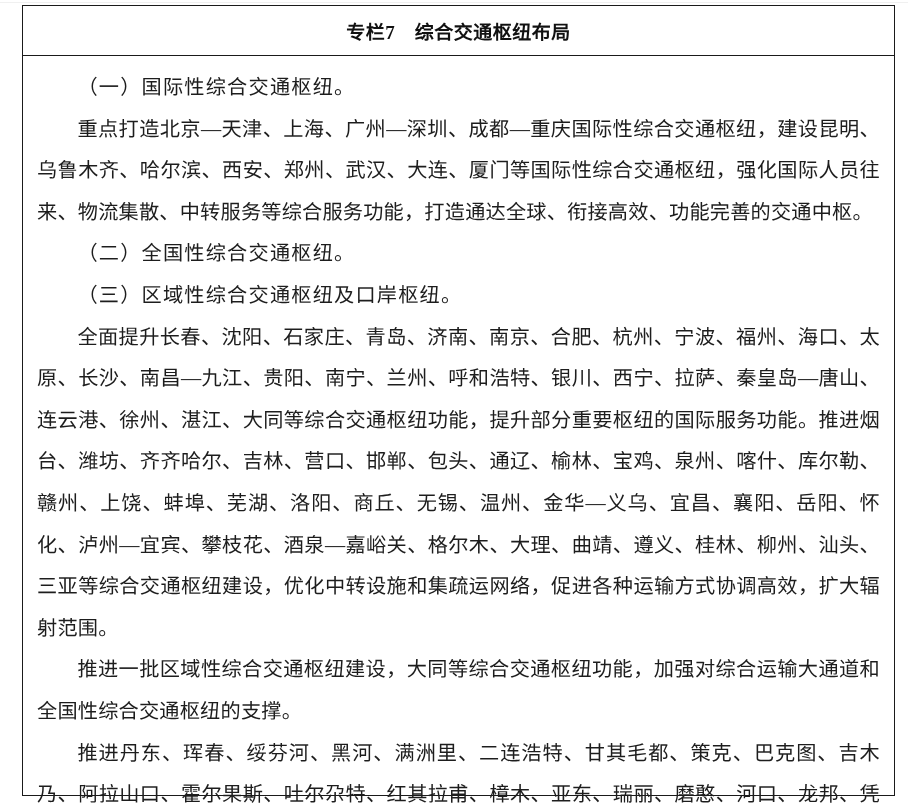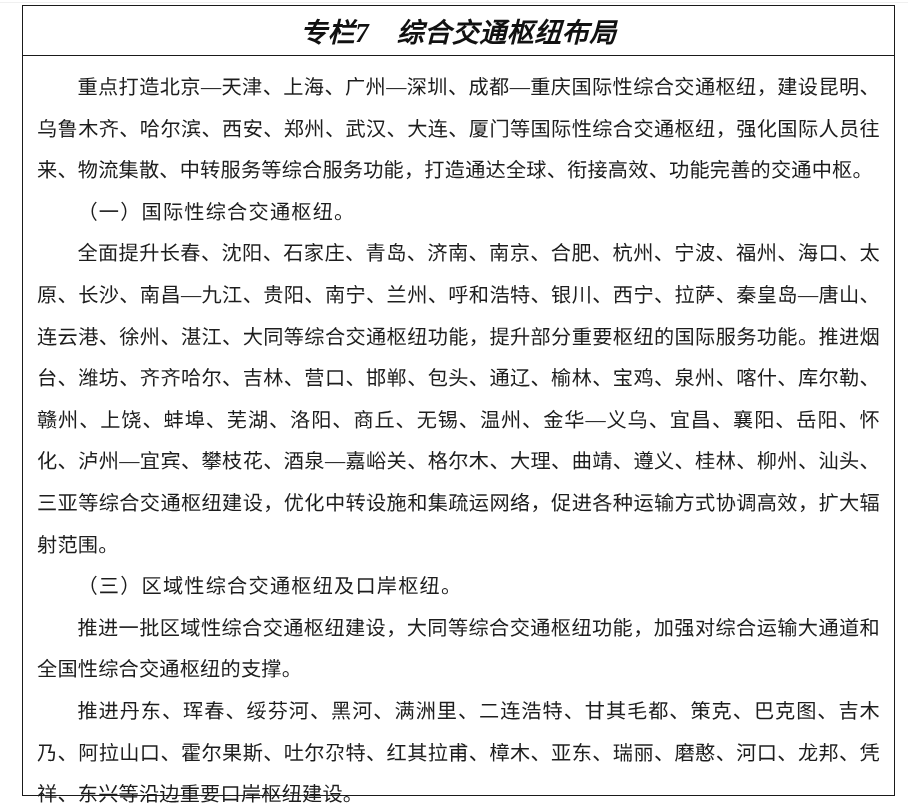--- a/index.html
+++ b/index.html
@@ -50,25 +50,24 @@
     border-bottom: 1.4px solid #1a1a1a;
     display: flex;
     align-items: center;
     justify-content: center;
     box-sizing: border-box;
   }
 
   .box-title {
     font-family: "Liberation Serif", "DejaVu Serif", serif;
     font-weight: bold;
-    font-size: 27px;
+    font-size: 19px;
     letter-spacing: 0.5px;
     color: #111111;
     white-space: pre;
-    font-style: italic;
   }
 
   .box-body {
     padding: 11px 14px 8px 14px;
     box-sizing: border-box;
   }
 
   .para {
     font-family: "Liberation Serif", "DejaVu Serif", serif;
     font-size: 20.2px;
@@ -98,28 +97,29 @@
   <div class="scan-edge-top"></div>
 
   <div class="box">
 
     <div class="box-header">
       <div class="box-title">专栏7　综合交通枢纽布局</div>
     </div>
 
     <div class="box-body">
 
+      <p class="para heading-para">（一）国际性综合交通枢纽。</p>
+
       <p class="para">重点打造北京—天津、上海、广州—深圳、成都—重庆国际性综合交通枢纽，建设昆明、乌鲁木齐、哈尔滨、西安、郑州、武汉、大连、厦门等国际性综合交通枢纽，强化国际人员往来、物流集散、中转服务等综合服务功能，打造通达全球、衔接高效、功能完善的交通中枢。</p>
 
-      <p class="para heading-para">（一）国际性综合交通枢纽。</p>
+      <p class="para heading-para">（二）全国性综合交通枢纽。</p>
 
+      <p class="para heading-para">（三）区域性综合交通枢纽及口岸枢纽。</p>
 
       <p class="para">全面提升长春、沈阳、石家庄、青岛、济南、南京、合肥、杭州、宁波、福州、海口、太原、长沙、南昌—九江、贵阳、南宁、兰州、呼和浩特、银川、西宁、拉萨、秦皇岛—唐山、连云港、徐州、湛江、大同等综合交通枢纽功能，提升部分重要枢纽的国际服务功能。推进烟台、潍坊、齐齐哈尔、吉林、营口、邯郸、包头、通辽、榆林、宝鸡、泉州、喀什、库尔勒、赣州、上饶、蚌埠、芜湖、洛阳、商丘、无锡、温州、金华—义乌、宜昌、襄阳、岳阳、怀化、泸州—宜宾、攀枝花、酒泉—嘉峪关、格尔木、大理、曲靖、遵义、桂林、柳州、汕头、三亚等综合交通枢纽建设，优化中转设施和集疏运网络，促进各种运输方式协调高效，扩大辐射范围。</p>
-
-      <p class="para heading-para">（三）区域性综合交通枢纽及口岸枢纽。</p>
 
       <p class="para">推进一批区域性综合交通枢纽建设，大同等综合交通枢纽功能，加强对综合运输大通道和全国性综合交通枢纽的支撑。</p>
 
       <p class="para">推进丹东、珲春、绥芬河、黑河、满洲里、二连浩特、甘其毛都、策克、巴克图、吉木乃、阿拉山口、霍尔果斯、吐尔尕特、红其拉甫、樟木、亚东、瑞丽、磨憨、河口、龙邦、凭祥、东兴等沿边重要口岸枢纽建设。</p>
 
     </div>
   </div>
 </div>
 
 </body></html>

